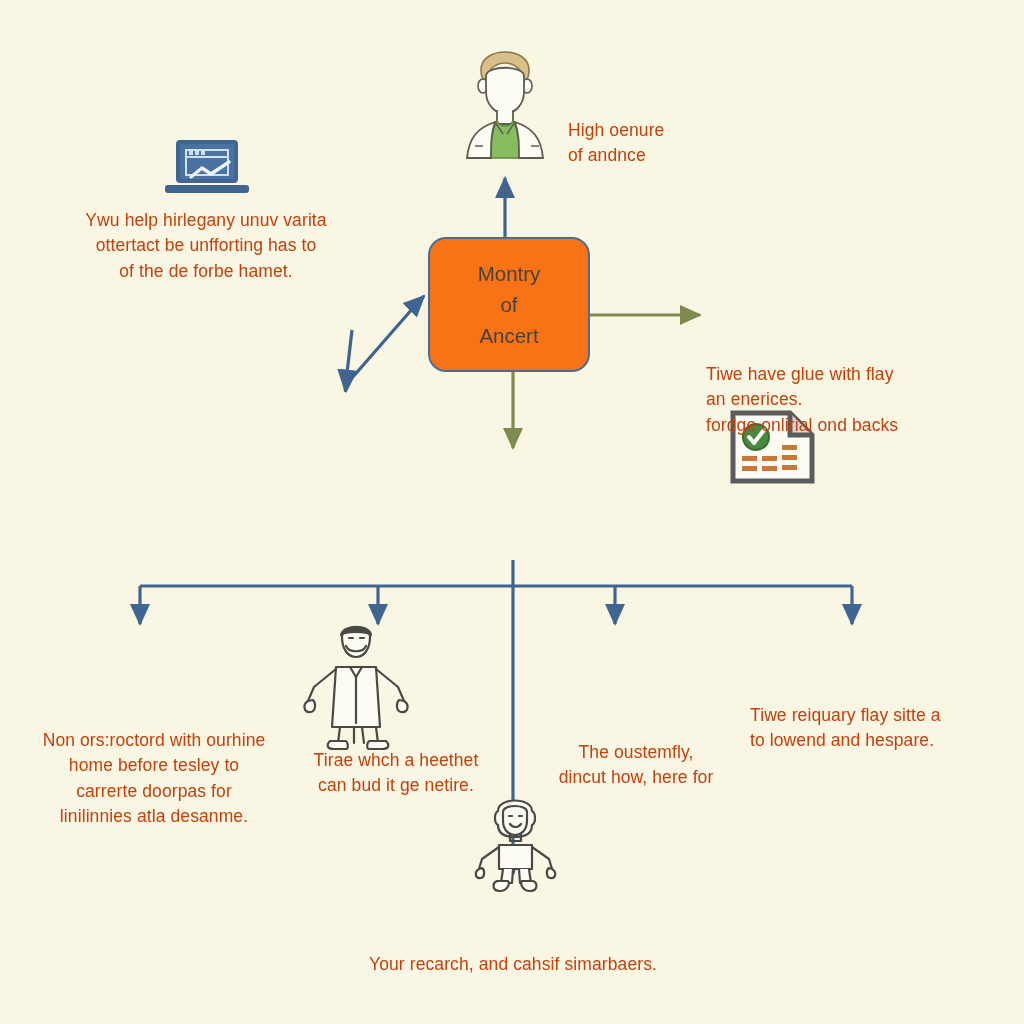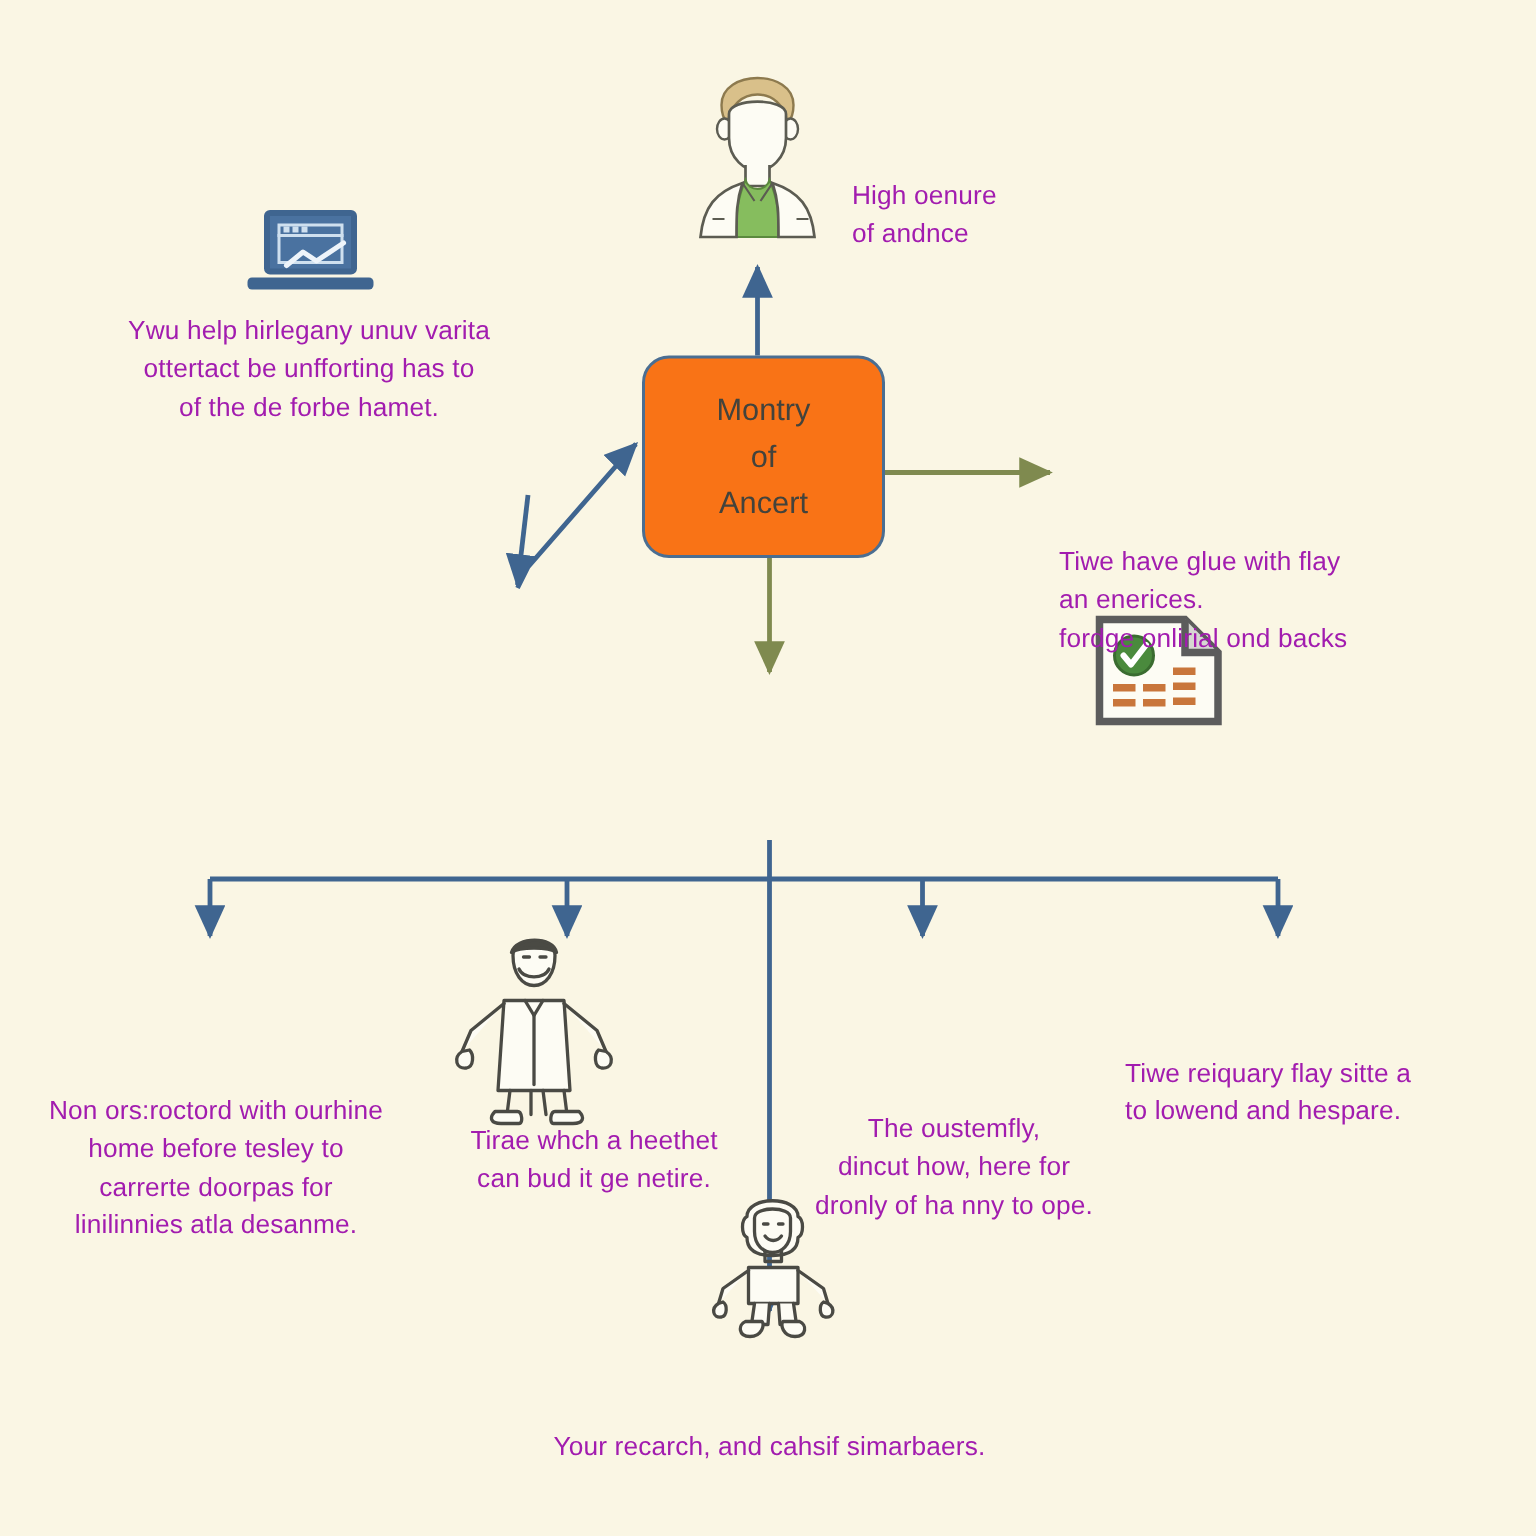--- a/index.html
+++ b/index.html
@@ -16,21 +16,21 @@
     overflow: hidden;
   }
   #edges {
     position: absolute;
     left: 0; top: 0;
     width: 1024px;
     height: 1024px;
   }
   .caption {
     position: absolute;
-    color: #a21caf;
+    color: #c2410c;
     font-size: 17.5px;
     line-height: 1.45;
     letter-spacing: .1px;
   }
   .caption.c-center { text-align: center; }
   .caption.c-left   { text-align: left; }
   .caption.c-right  { text-align: right; }
 
   
   #central-box {
@@ -270,36 +270,35 @@
 
         <path d="M33,76 L31,90 L42,90 L43,76"></path>
         <path d="M49,76 L50,90 L61,90 L59,76"></path>
 
         <path d="M27,88 C22,90 22,98 30,98 C38,98 40,90 38,88 Z"></path>
         <path d="M52,88 C50,90 52,98 60,98 C68,98 68,90 63,88 Z"></path>
       </g>
     </svg>
   </div>
 
-  <div class="caption c-center" style="left:4px; top:728px; width:280px;">
+  <div class="caption c-center" style="left:14px; top:728px; width:280px;">
     <div>Non ors:roctord with ourhine</div>
     <div>home before tesley to</div>
     <div>carrerte doorpas for</div>
     <div>linilinnies atla desanme.</div>
   </div>
 
   <div class="caption c-center" style="left:288px; top:748px; width:216px;">
     <div>Tirae whch a heethet</div>
     <div>can bud it ge netire.</div>
   </div>
 
   <div class="caption c-center" style="left:516px; top:740px; width:240px;">
     <div>The oustemfly,</div>
     <div>dincut how, here for</div>
-    <div>dronly of ha nny to ope.</div>
   </div>
 
   <div class="caption c-left" style="left:750px; top:703px; width:260px;">
     <div>Tiwe reiquary flay sitte a</div>
     <div>to lowend and hespare.</div>
   </div>
 
   <div class="caption c-center" style="left:313px; top:952px; width:400px;">
     <div>Your recarch, and cahsif simarbaers.</div>
   </div>

